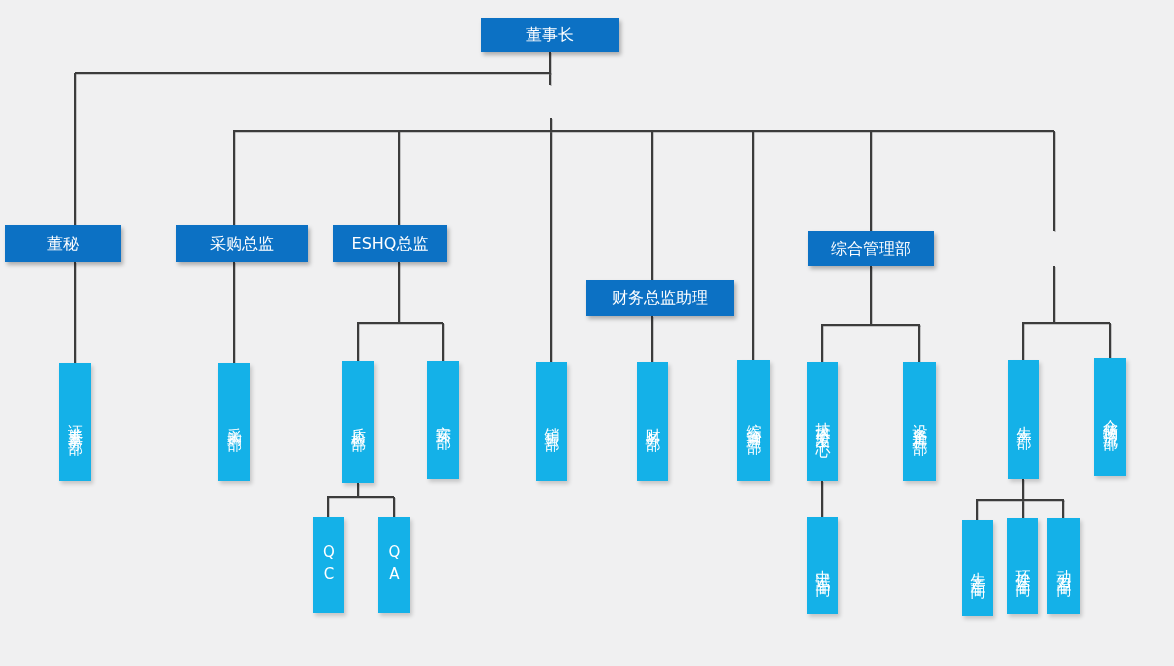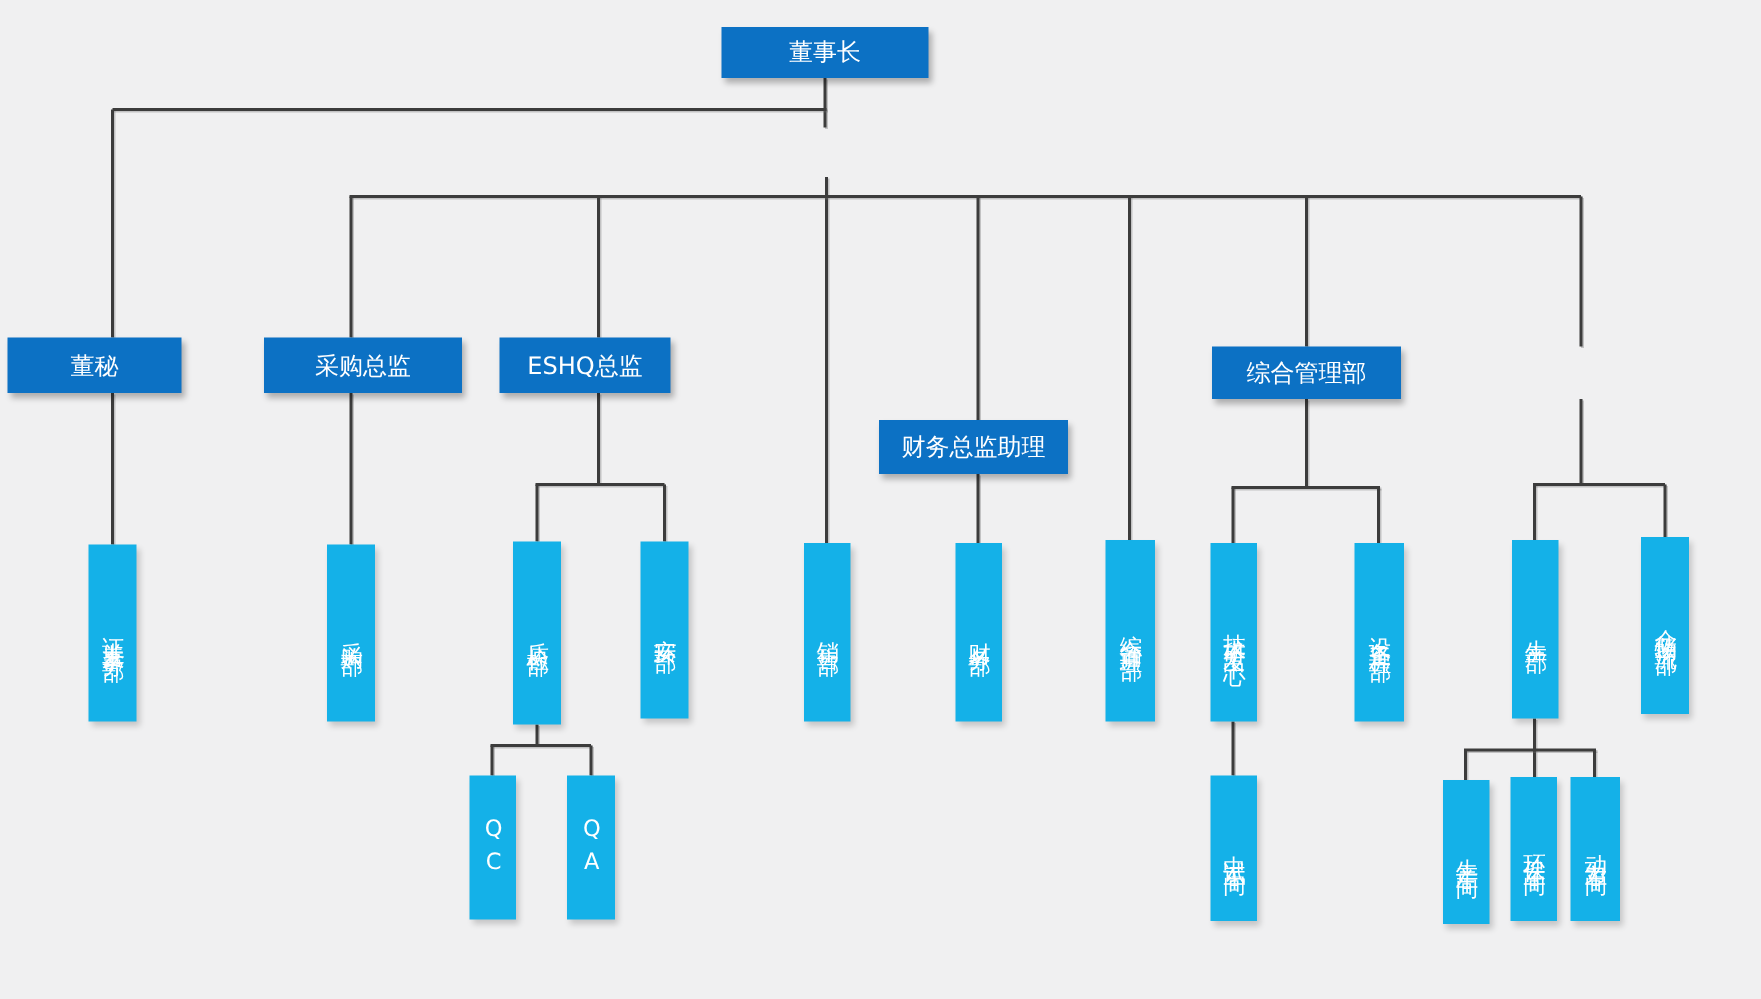--- a/index.html
+++ b/index.html
@@ -79,21 +79,21 @@
   </div>
   <div class="node dir" style="left:5px;top:225px;width:116px;height:37px">
     <span>董秘</span>
   </div>
   <div class="node dir" style="left:176px;top:225px;width:132px;height:37px">
     <span>采购总监</span>
   </div>
   <div class="node dir" style="left:333px;top:225px;width:114px;height:37px">
     <span>ESHQ总监</span>
   </div>
-  <div class="node dir" style="left:586px;top:280px;width:126px;height:36px">
+  <div class="node dir" style="left:586px;top:280px;width:148px;height:36px">
     <span>财务总监助理</span>
   </div>
   <div class="node dir" style="left:808px;top:231px;width:126px;height:35px">
     <span>综合管理部</span>
   </div>
 
   <div class="node dept" style="left:59px;top:363px;width:32px;height:118px">
     <span class="vtext">证券事务部</span>
   </div>
   <div class="node dept" style="left:218px;top:363px;width:32px;height:118px">

